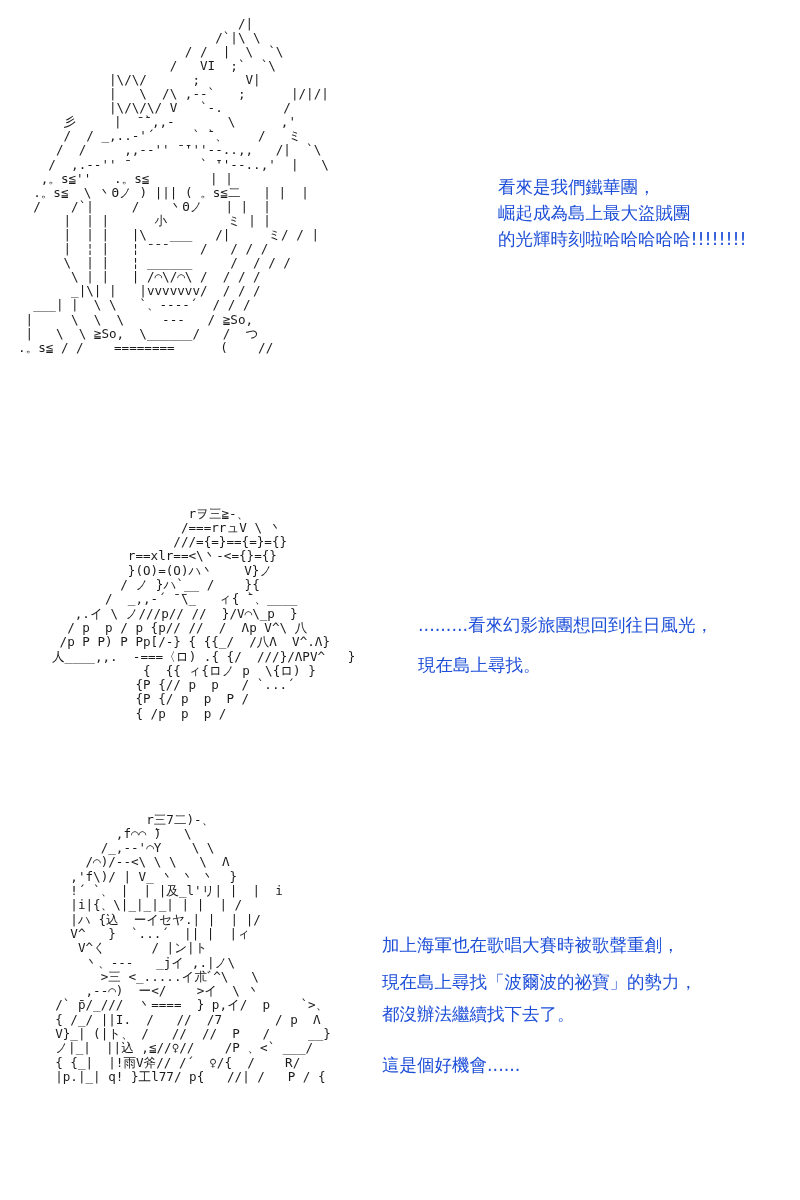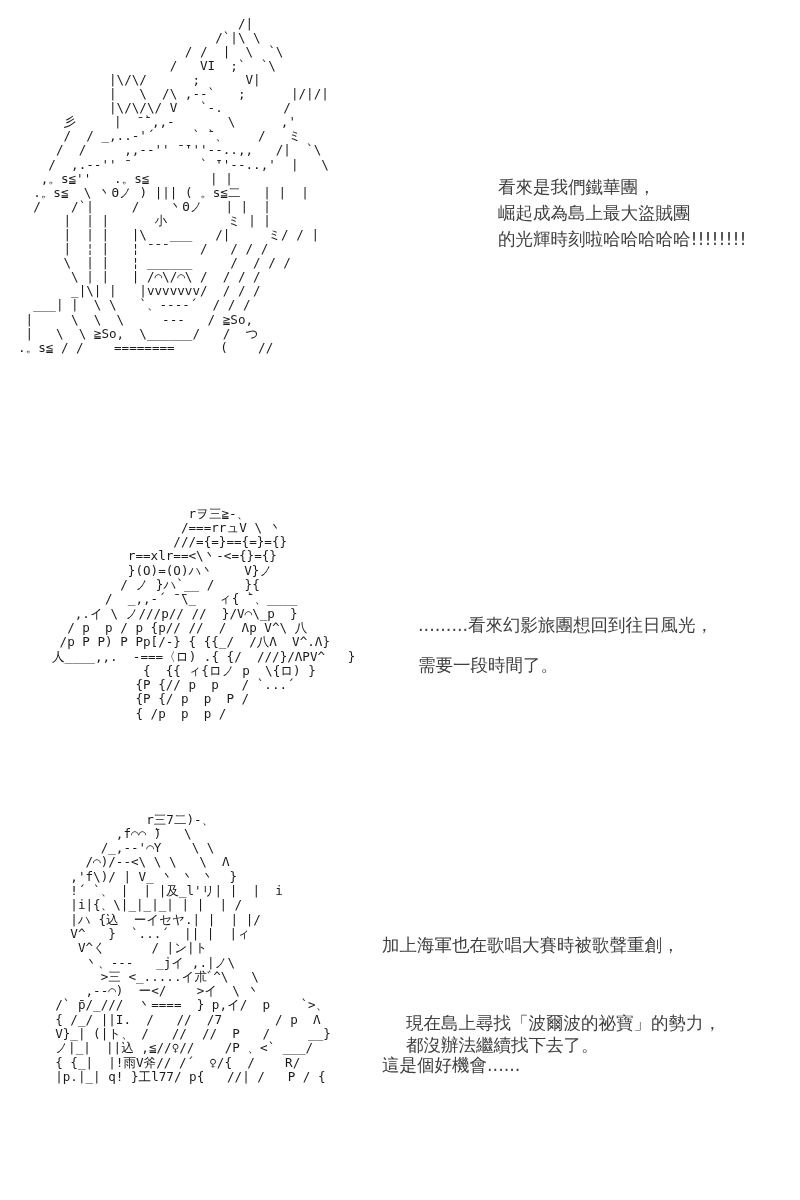--- a/index.html
+++ b/index.html
@@ -53,21 +53,21 @@
     top: 800px;
     font-size: 12.6px;
     line-height: 14.3px;
   }
 
   
   .dialogue {
     position: absolute;
     white-space: pre-line;
     font-family: "DejaVu Sans", "Liberation Sans", sans-serif;
-    color: #404040;
+    color: #1d4ed8;
     font-size: 17.5px;
   }
 
   #dialogue-1 {
     left: 498px;
     top: 174px;
     line-height: 26px;
   }
 
   #dialogue-2 {
@@ -77,23 +77,22 @@
   }
 
   #dialogue-3-a {
     left: 382px;
     top: 932px;
     line-height: 26px;
   }
 
   #dialogue-3-b {
     left: 382px;
-    top: 1012px;
-    line-height: 22px;
-    margin-left: 24px;
+    top: 966px;
+    line-height: 32px;
   }
 
   #dialogue-3-c {
     left: 382px;
     top: 1052px;
     line-height: 26px;
   }
 </style>
 </head>
 <body>
@@ -141,21 +140,21 @@
   / p  p / p {p// //  /  Λp V^\ 八
  /p P P) P Pp[/-} { {{_/  /八Λ  V^.Λ}
 人____,,.  -===〈ロ) .{ {/  ///}/ΛPV^   }
             {  {{ ィ{ロノ p  \{ロ) }
            {P {// p  p   / `...´
            {P {/ p  p  P /
            { /p  p  p /
 </pre>
 
   <div class="dialogue" id="dialogue-2">.........看來幻影旅團想回到往日風光，
-需要一段時間了。</div>
+現在島上尋找。</div>
 
   <pre class="aa" id="aa-panel-3">              r三7二)-、
           ,f⌒⌒ ̄)   \
         /_,-‐'⌒Y    \ \
       /⌒)/--&lt;\ \ \   \  Λ
     ,'f\)/ | V_ 丶 丶 丶  }
     !´ `、 |  | |及_l'リ| |  |  i
     |i|{、\|_|_|_| | |  | /
     |ハ {込  ーイセヤ.| |  | |/
     V^   }  `...´  || |  |ィ

